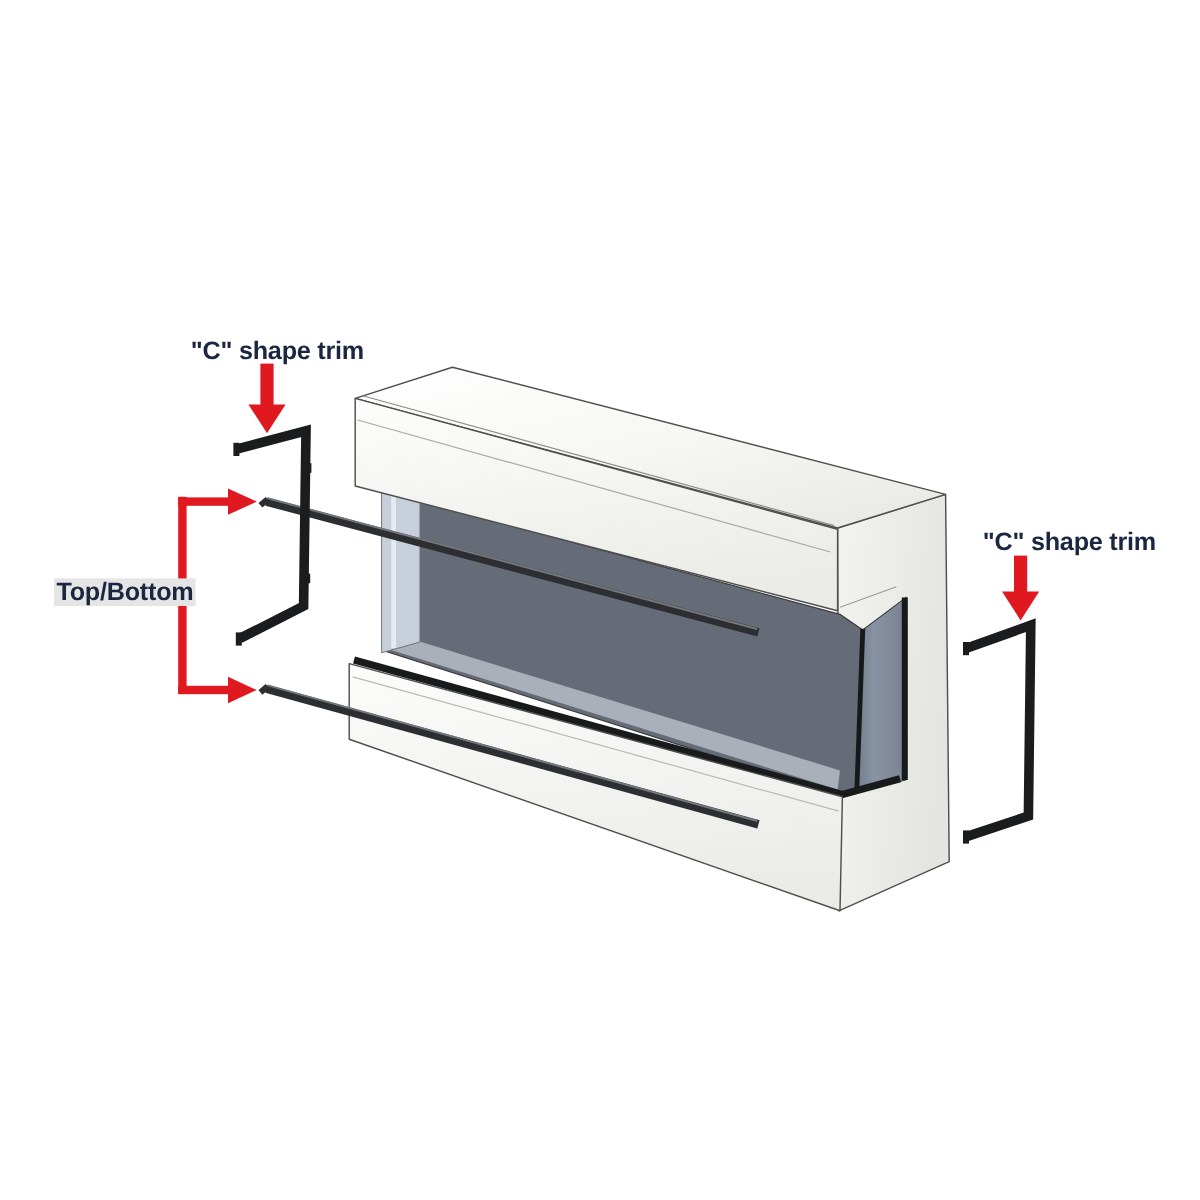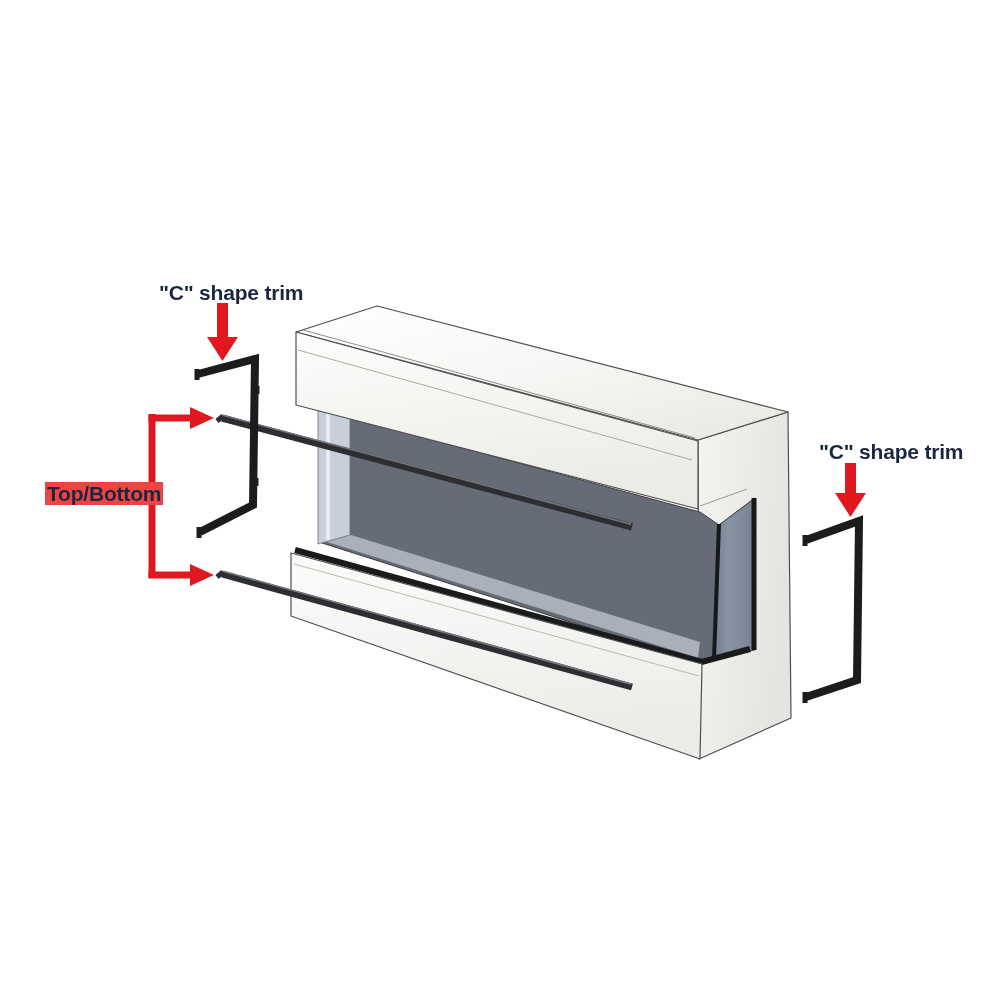--- a/index.html
+++ b/index.html
@@ -1,21 +1,21 @@
 <!DOCTYPE html>
 <html><head>
 <meta charset="utf-8">
 <style>
   html,body{margin:0;padding:0;background:#ffffff;}
   #canvas{position:relative;width:1000px;height:1000px;background:#ffffff;overflow:hidden;
           font-family:"Liberation Sans", sans-serif;}
   #drawing{position:absolute;left:0;top:0;}
   .lbl{position:absolute;font-weight:bold;font-size:21px;line-height:23px;
        color:#1b2740;letter-spacing:-0.2px;white-space:nowrap;}
-  .lbl.bg{background:#ef4444;padding:0 2px;}
+  .lbl.bg{background:#e5e5e5;padding:0 2px;}
 </style>
 </head>
 <body>
 
 <div id="canvas">
 
 <svg id="drawing" width="1000" height="1000" viewBox="0 0 1000 1000">
   <defs>
     <linearGradient id="gTop" x1="0" y1="0" x2="0.85" y2="1">
       <stop offset="0" stop-color="#ffffff"></stop>

